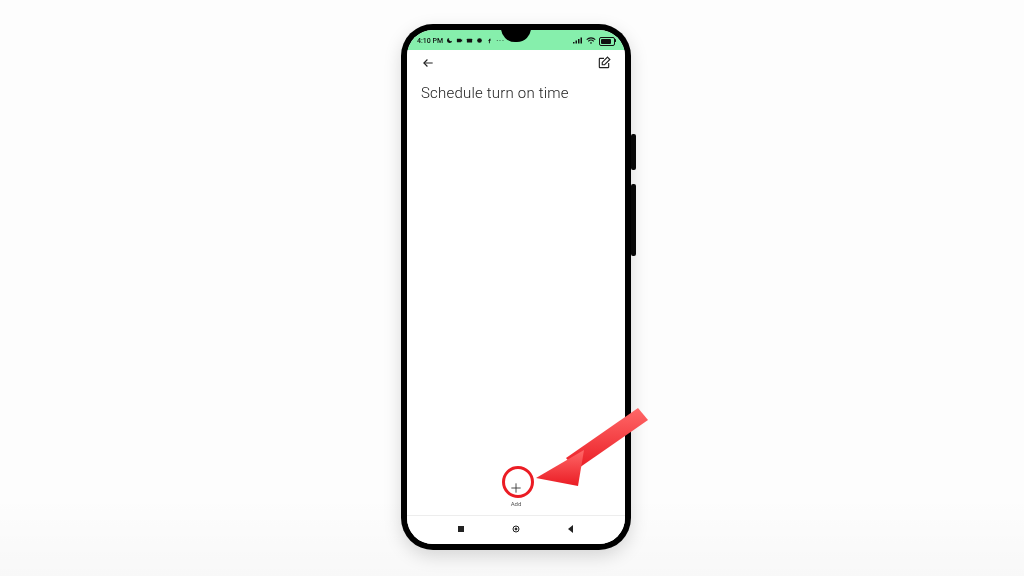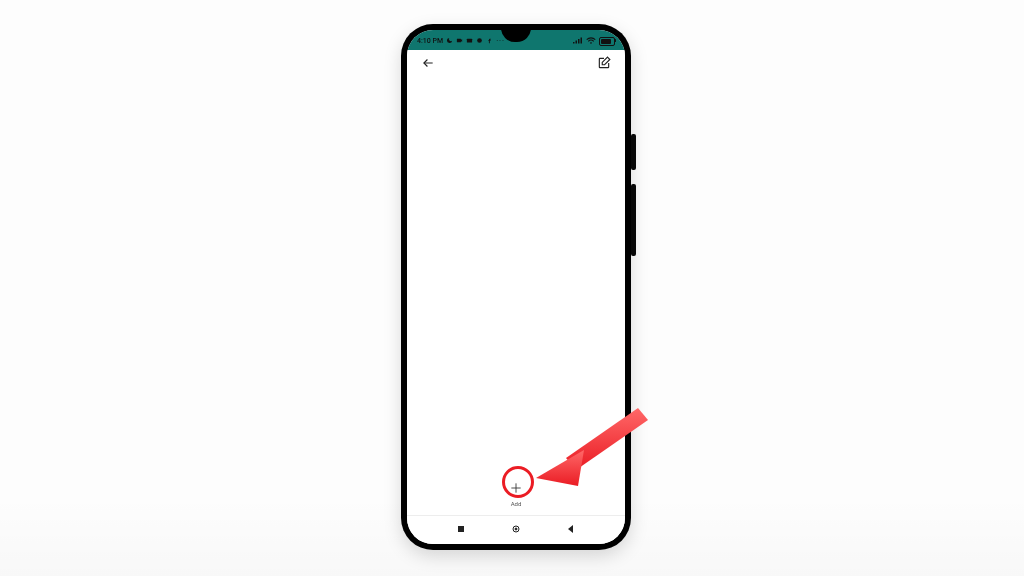--- a/index.html
+++ b/index.html
@@ -61,21 +61,21 @@
   
   .status {
     height: 18px;
     display: flex;
     align-items: center;
     justify-content: space-between;
     padding: 2px 10px 0 10px;
     font-size: 7px;
     font-weight: 500;
     color: #111;
-    background: #0f766e;
+    background: #86efac;
     text-align: center;
   }
   .status .left, .status .right {
     display: flex;
     align-items: center;
     gap: 3px;
   }
   .status .right svg { height: 7px; }
   .status .right .battery {
     width: 14px; height: 7px;
@@ -251,20 +251,21 @@
           </svg>
       </span>
       <span>
         <svg viewBox="0 0 24 24" fill="none" stroke="currentColor" stroke-width="2">
             <path d="M12 4H5a1 1 0 0 0-1 1v14a1 1 0 0 0 1 1h14a1 1 0 0 0 1-1v-7"></path>
             <path d="M18 2l4 4-9 9H9v-4z"></path>
           </svg>
       </span>
     </div>
 
+    <div class="title">Schedule turn on time</div>
 
     <div class="content">
       <div class="add-wrap">
         <div class="add-btn">
           <svg viewBox="0 0 24 24" fill="none" stroke="currentColor" stroke-width="1.5">
               <path d="M12 4v16M4 12h16"></path>
             </svg>
         </div>
         <div class="add-label">Add</div>
       </div>

